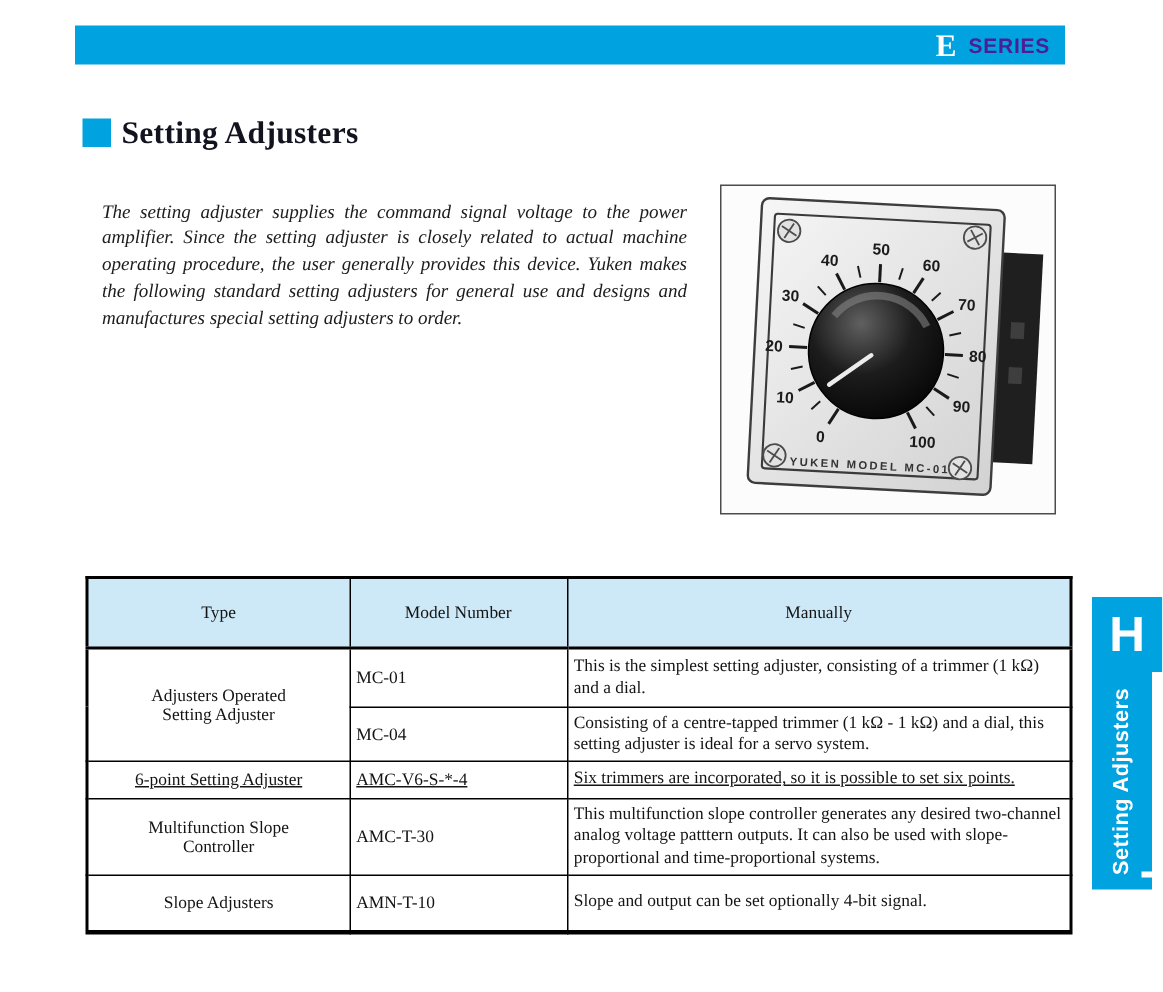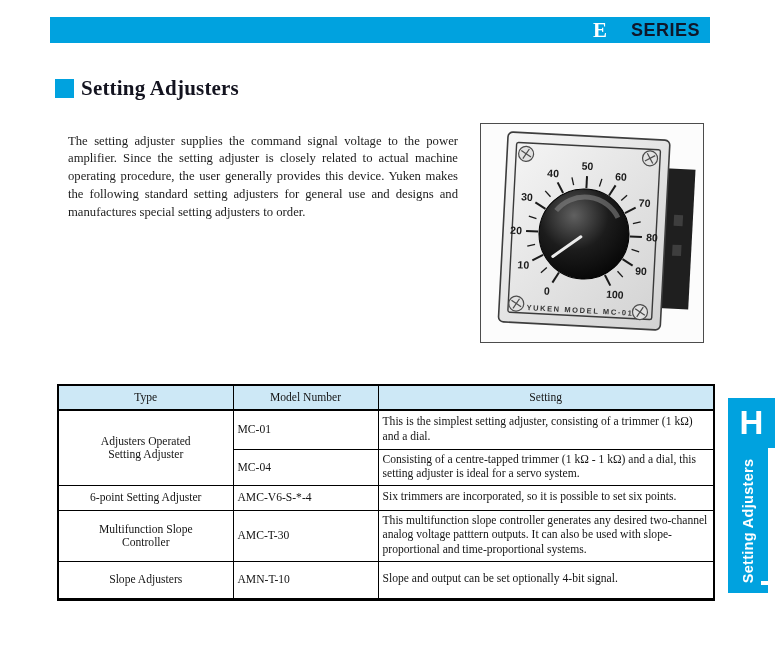--- a/index.html
+++ b/index.html
@@ -6,53 +6,53 @@
   #page{
     position:relative;width:775px;height:661px;background:#ffffff;overflow:hidden;
     font-family:"Liberation Serif",serif;color:#1a1a1a;
   }
   
   .top-bar{
     position:absolute;left:50px;top:17px;width:660px;height:26px;background:#00a2df;
     display:flex;align-items:center;justify-content:flex-end;padding-right:10px;box-sizing:border-box;
   }
   .series-e{font-family:"Liberation Serif",serif;font-weight:bold;font-size:21px;color:#fff;line-height:1;}
-  .series-word{font-family:"Liberation Sans",sans-serif;font-weight:bold;font-size:18px;color:#0f172a;letter-spacing:.5px;margin-left:24px;line-height:1;}
+  .series-word{font-family:"Liberation Sans",sans-serif;font-weight:bold;font-size:14px;color:#4c1d95;letter-spacing:.5px;margin-left:8px;line-height:1;}
   
   .sec-head{position:absolute;left:55px;top:76px;display:flex;align-items:center;}
   .sec-square{width:19px;height:19px;background:#00a2df;margin-right:7px;}
   .sec-title{font-size:21px;font-weight:bold;color:#13131f;letter-spacing:.2px;}
   
   .intro{
     position:absolute;left:68px;top:120px;width:390px;
-    font-size:12.7px;line-height:17.8px;text-align:justify;color:#1c1c1c;
+    font-size:12.7px;line-height:17.8px;text-align:justify;color:#1c1c1c;font-style:italic;
   }
   
   .photo-frame{
     position:absolute;left:480px;top:123px;width:224px;height:220px;
     border:1.5px solid #4c4c4c;background:#fcfcfc;box-sizing:border-box;
   }
   .dial-num{font-family:"Liberation Sans",sans-serif;font-size:10.5px;font-weight:bold;fill:#1b1b1b;}
   .dial-caption{font-family:"Liberation Sans",sans-serif;font-size:7.5px;font-weight:bold;fill:#333;letter-spacing:1.6px;}
   
   table.spec{
     position:absolute;left:57px;top:384px;width:656px;
     border-collapse:collapse;table-layout:fixed;
     border:2px solid #000;border-bottom-width:3px;
     font-size:11.6px;color:#141414;
   }
   table.spec th{
     background:#cde8f6;border:1px solid #000;border-bottom:2px solid #000;
-    font-weight:normal;font-size:11.6px;height:17px;padding:3px 2px;
+    font-weight:normal;font-size:11.6px;height:17px;padding:14px 2px;
   }
   table.spec td{border:1px solid #000;vertical-align:middle;padding:2px 4px;}
   td.col-type{text-align:center;white-space:pre-line;}
   td.col-model{text-align:left;}
   td.col-func{text-align:left;padding:3px 8px 3px 9px;line-height:14.5px;margin-left:36px;}
-  tr.r1{height:39px;} tr.r2{height:36px;} tr.r3{height:25px;} tr.r4{height:51px;} tr.r5{height:38px;}
+  tr.r1{height:39px;} tr.r2{height:36px;} tr.r3{height:25px;text-decoration:underline;} tr.r4{height:51px;} tr.r5{height:38px;}
   
   .tab-h{
     position:absolute;left:728px;top:398px;width:47px;height:50px;background:#00a2df;
     display:flex;align-items:center;justify-content:center;
     font-family:"Liberation Sans",sans-serif;font-weight:bold;font-size:33px;color:#fff;
   }
   .tab-strip{
     position:absolute;left:728px;top:448px;width:40px;height:145px;background:#00a2df;overflow:hidden;
   }
   .tab-strip .vlabel{
@@ -165,21 +165,21 @@
   <table class="spec">
     <colgroup>
         <col style="width:175px">
         <col style="width:145px">
         <col style="width:336px">
       </colgroup>
     <thead>
       <tr>
         <th>Type</th>
         <th>Model Number</th>
-        <th>Setting</th>
+        <th>Manually</th>
       </tr>
     </thead>
     <tbody>
       <tr class="r1">
         <td class="col-type" rowspan="2">Adjusters Operated
 Setting Adjuster</td>
         <td class="col-model">MC-01</td>
         <td class="col-func">This is the simplest setting adjuster, consisting of a trimmer (1 kΩ) and a dial.</td>
       </tr>
       <tr class="r2">

